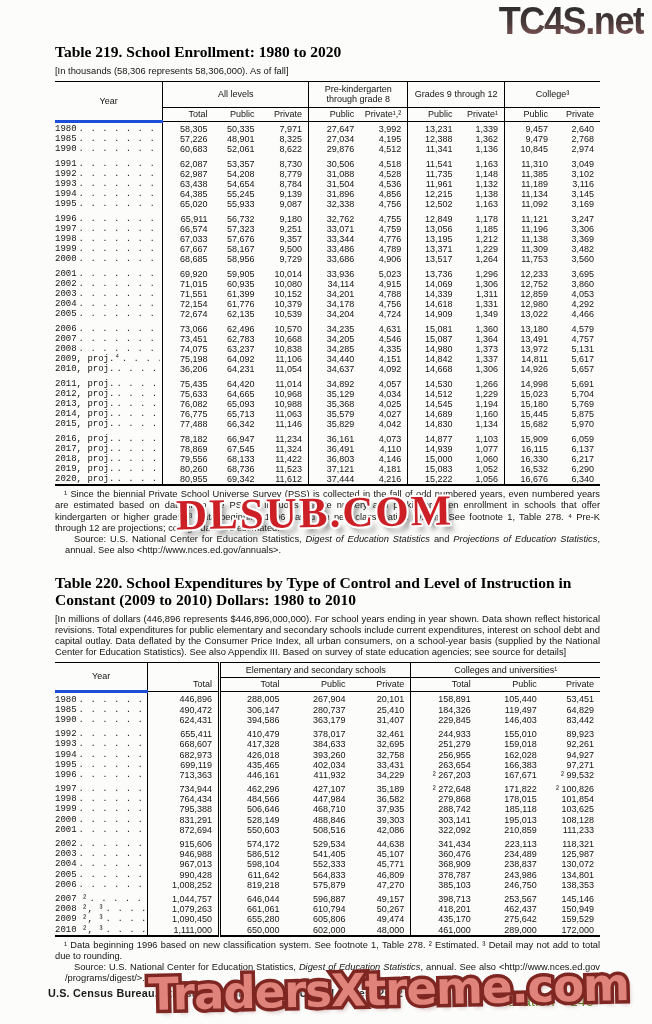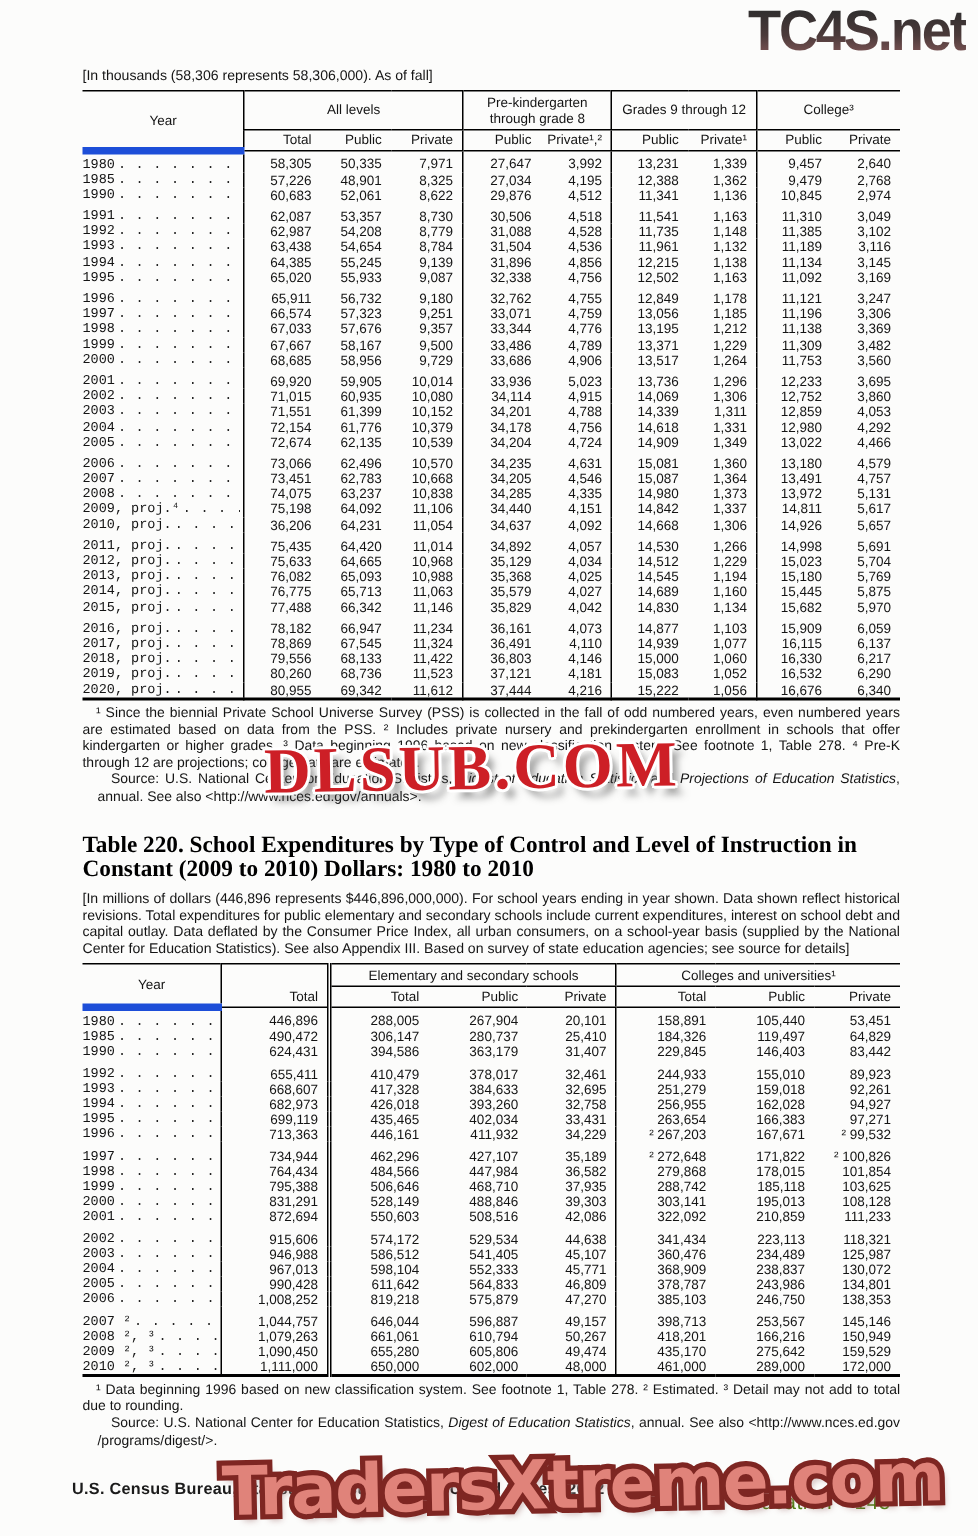--- a/index.html
+++ b/index.html
@@ -32,21 +32,21 @@
 
   table { width: 100%; border-collapse: collapse; table-layout: fixed; }
   table.stat { border-top: 1.5px solid #000; border-bottom: 2px solid #000; }
   th { font-weight: 400; }
   th.grp {
     text-align: center; font-size: 9px; line-height: 10.5px;
     padding: 2px 1px; border-bottom: 1px solid #000; vertical-align: middle;
   }
   th.year-h {
     vertical-align: middle; font-size: 9px;
-    border-bottom: 5px solid #1d4ed8;
+    border-bottom: 3px solid #1d4ed8;
   }
   th.total-h {
     vertical-align: bottom; text-align: right; font-size: 9px;
     padding: 0 6px 2px 0; border-bottom: 1px solid #000; white-space: nowrap;
   }
   tr.sub th {
     font-size: 9px; text-align: right; padding: 1px 6px 2px 0;
     border-bottom: 1px solid #000; white-space: nowrap;
   }
   .vl  { border-left: 1px solid #000; }
@@ -118,20 +118,21 @@
     -webkit-text-stroke: 7px #7e2622;
     text-shadow: 0 0 4px #fff, 0 0 5px #fff, 0 0 6px #fff, 3px 4px 4px rgba(110,40,40,0.35);
   }
 </style>
 </head>
 <body>
 
 <div class="page">
 
   <section>
+    <h2 class="t-title">Table 219. School Enrollment: 1980 to 2020</h2>
     <p class="bracket">[In thousands (58,306 represents 58,306,000). As of fall]</p>
 
     <table id="t219" class="stat">
       <colgroup>
         <col style="width:20%">
           <col style="width:9.4%">
           <col style="width:8.7%">
           <col style="width:8.9%">
         <col style="width:9.6%">
           <col style="width:8.8%">
@@ -1051,21 +1052,21 @@
               <div class="yw">
                 <span class="yl">2008 ², ³</span>
                 <span class="dots"></span>
               </div>
             </td>
             <td class="vl">1,079,263</td>
             <td class="vdl">661,061</td>
             <td>610,794</td>
             <td>50,267</td>
             <td class="vl">418,201</td>
-            <td>166,216</td>
+            <td>462,437</td>
             <td>150,949</td>
           </tr>
           <tr>
             <td class="year">
               <div class="yw">
                 <span class="yl">2009 ², ³</span>
                 <span class="dots"></span>
               </div>
             </td>
             <td class="vl">1,090,450</td>

